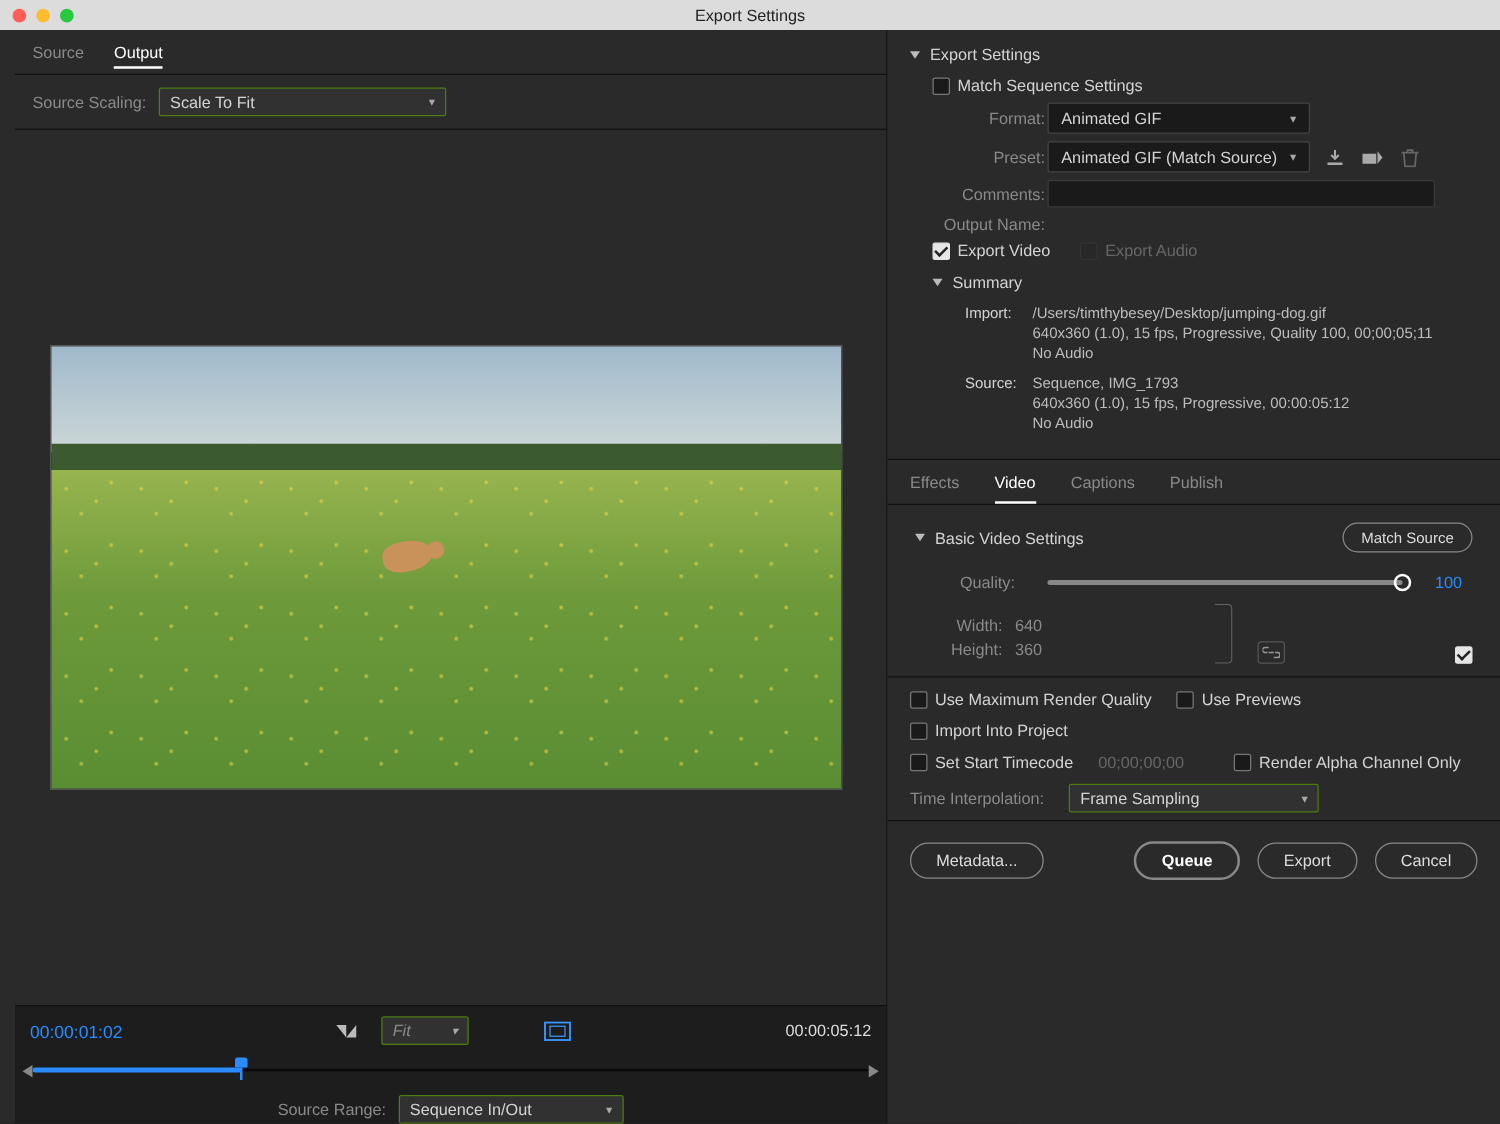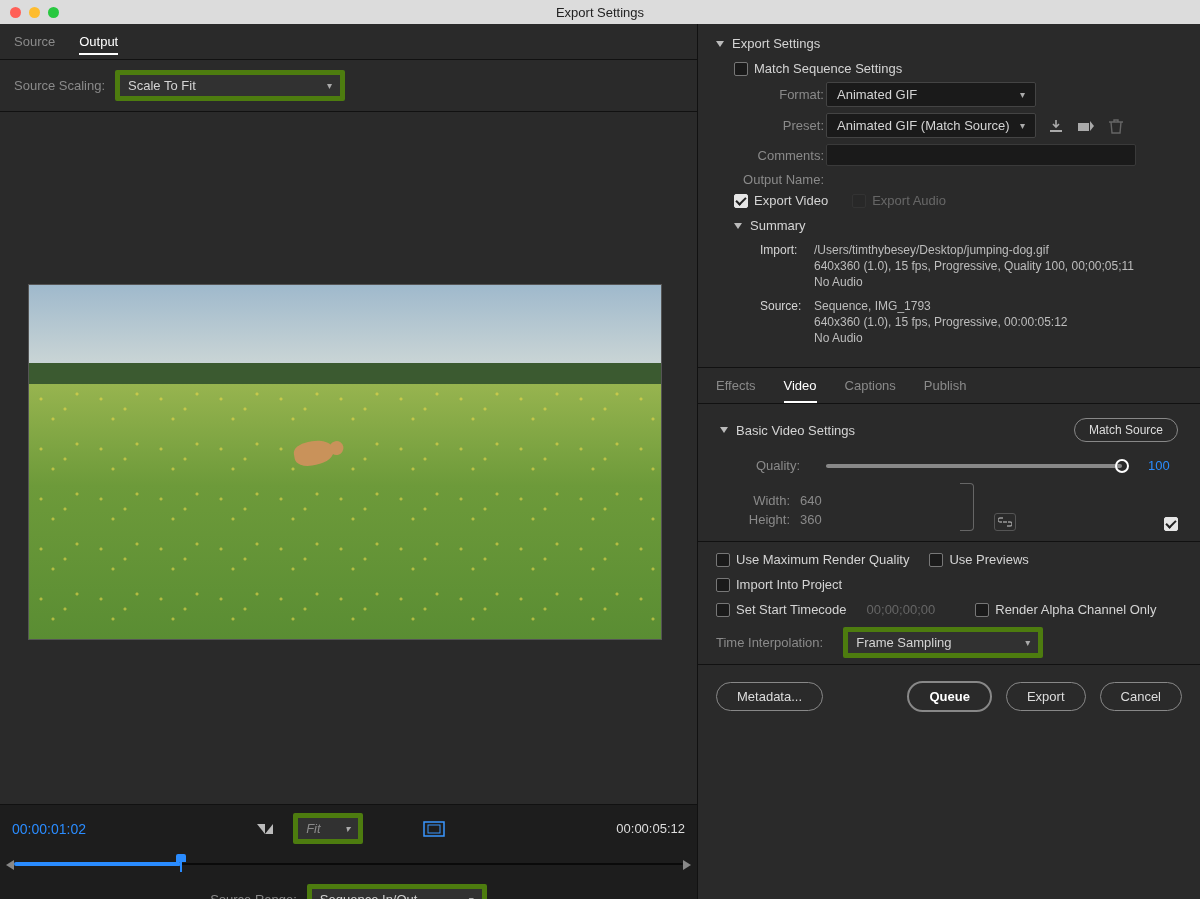--- a/index.html
+++ b/index.html
@@ -19,29 +19,29 @@
   
   .titlebar{height:24px;background:#dcdcdc;display:flex;align-items:center;position:relative;}
   .traffic{display:flex;gap:8px;margin-left:10px;}
   .tl{width:11px;height:11px;border-radius:50%;}
   .tl.r{background:#ff5f57;}
   .tl.y{background:#febc2e;}
   .tl.g{background:#28c840;}
   .titlebar .title{position:absolute;left:0;right:0;text-align:center;color:#222;font-size:13px;}
   
   .workspace{display:flex;height:875px;background:var(--panel);}
-  .left{width:698px;display:flex;flex-direction:column;background:var(--panel);border-right:1px solid var(--border);}
+  .left{width:698px;display:flex;flex-direction:column;background:var(--panel);border-right:1px solid var(--border);margin-left:12px;}
   .right{flex:1;display:flex;flex-direction:column;background:var(--panel);}
   
   .ltabs{display:flex;gap:24px;padding:10px 14px 4px;border-bottom:1px solid var(--border);}
   .ltabs span{color:var(--muted);cursor:pointer;}
   .ltabs span.active{color:#fff;border-bottom:2px solid #fff;padding-bottom:4px;}
   .scalerow{display:flex;align-items:center;gap:10px;padding:10px 14px;border-bottom:1px solid var(--border);}
   .scalerow label{color:var(--muted);}
-  .dropdown{display:flex;align-items:center;justify-content:space-between;background:var(--drop);border:5px solid #4d7c0f;border-radius:2px;padding:3px 8px;min-width:200px;cursor:pointer;}
+  .dropdown{display:flex;align-items:center;justify-content:space-between;background:var(--drop);border:1px solid #4d7c0f;border-radius:2px;padding:3px 8px;min-width:200px;cursor:pointer;}
   .dropdown.small{min-width:70px;}
   .chev{margin-left:8px;color:#aaa;font-size:10px;}
   .preview-area{flex:1;position:relative;background:var(--panel);}
   .preview{position:absolute;left:28px;top:172px;width:634px;height:356px;border:1px solid #555;overflow:hidden;}
   
   .sky{position:absolute;inset:0;height:24%;background:linear-gradient(#9fb9cc,#cdd7d6);}
   .tree{position:absolute;top:22%;left:0;right:0;height:6%;background:#3b5a30;}
   .grass{position:absolute;top:28%;left:0;right:0;bottom:0;
     background:linear-gradient(#97b44f,#6d9a3a 40%,#5a8d33);}
   .flowers{position:absolute;inset:28% 0 0 0;background:

